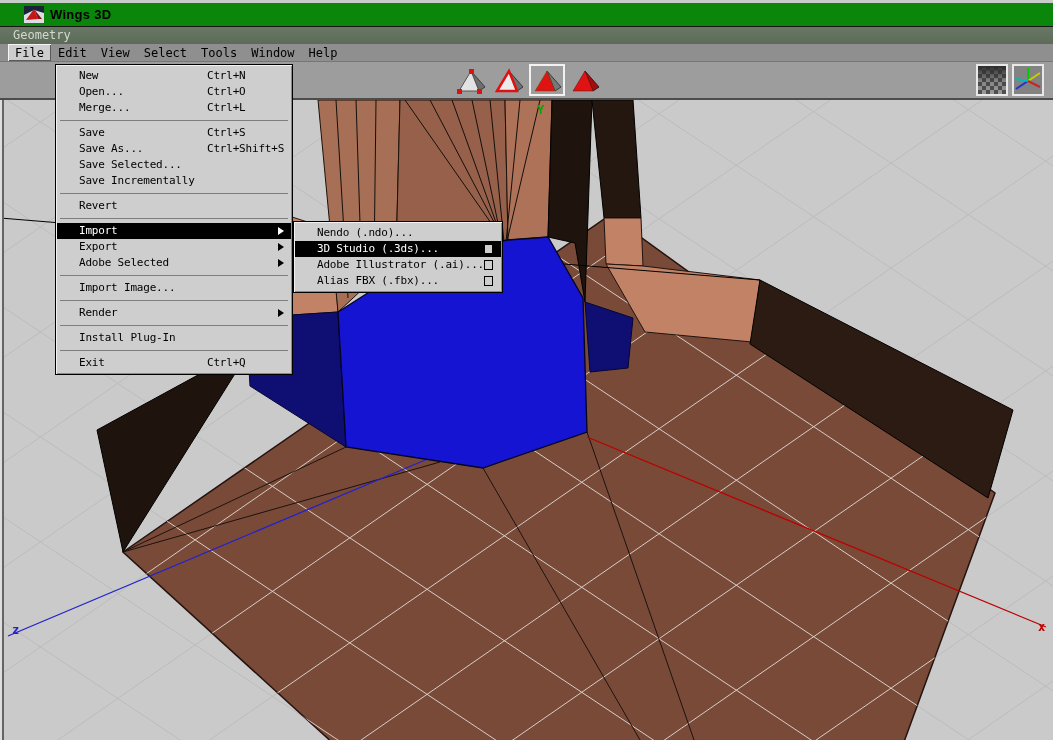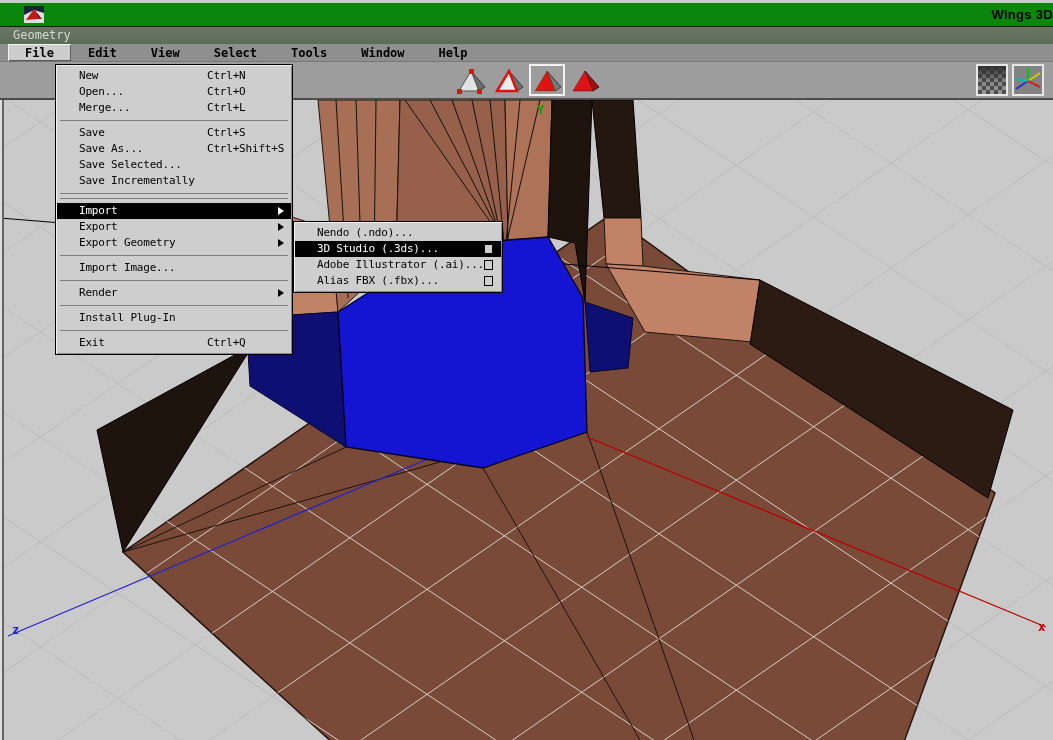--- a/index.html
+++ b/index.html
@@ -5,38 +5,38 @@
   html,body{margin:0;padding:0;}
   body{
     width:1053px;height:740px;position:relative;overflow:hidden;
     background:#cacaca;font-family:"DejaVu Sans Mono",monospace;
     -webkit-font-smoothing:none;
   }
   
   .titlebar{
     position:absolute;left:0;top:0;width:100%;height:26px;box-sizing:border-box;
     background:#0a870a;border-top:3px solid #c9cdc9;
-    display:flex;align-items:center;padding-left:24px;justify-content:space-between;
+    display:flex;align-items:center;padding-left:24px;
   }
   .titlebar .title{
     color:#000;font-weight:bold;font-size:13px;margin-left:6px;
     font-family:"Liberation Sans",sans-serif;letter-spacing:0.3px;
   }
   .geobar{
     position:absolute;left:0;top:26px;width:100%;height:36px;box-sizing:border-box;
     background:linear-gradient(#697765,#505e4c);
     border-top:1px solid #161616;border-bottom:1px solid #101010;
     color:#d4d9cf;font-size:12px;line-height:16px;padding-left:13px;
   }
   .menubar{
     position:absolute;left:0;top:44px;width:100%;height:18px;box-sizing:border-box;
     background:#8f8f8f;display:flex;padding-left:8px;
     font-size:12px;color:#000;border-bottom:1px solid #767676;
   }
-  .mb-item{padding:1px 17px;line-height:16px;height:17px;box-sizing:border-box;white-space:pre;font-weight:bold;}
+  .mb-item{padding:1px 7px;line-height:16px;height:17px;box-sizing:border-box;white-space:pre;}
   .mb-item.active{
     background:#cdcdcd;
     box-shadow:inset 1px 1px 0 #f4f4f4, inset -1px -1px 0 #5a5a5a;
   }
   .toolbar{
     position:absolute;left:0;top:62px;width:100%;height:38px;box-sizing:border-box;
     background:#9d9d9d;border-bottom:2px solid #4c4c4c;
   }
   .sel-modes{position:absolute;left:453px;top:2px;display:flex;gap:2px;}
   .mode-btn{
@@ -298,31 +298,34 @@
       <span class="lbl">Save As...</span>
       <span class="sc">Ctrl+Shift+S</span>
     </div>
     <div class="menu-row">
       <span class="lbl">Save Selected...</span>
     </div>
     <div class="menu-row">
       <span class="lbl">Save Incrementally</span>
     </div>
     <div class="menu-sep"></div>
+    <div class="menu-row">
+      <span class="lbl">Revert</span>
+    </div>
     <div class="menu-sep"></div>
     <div class="menu-row hl">
       <span class="lbl">Import</span>
       <span class="arr"></span>
     </div>
     <div class="menu-row">
       <span class="lbl">Export</span>
       <span class="arr"></span>
     </div>
     <div class="menu-row">
-      <span class="lbl">Export Geometry</span>
+      <span class="lbl">Adobe Selected</span>
       <span class="arr"></span>
     </div>
     <div class="menu-sep"></div>
     <div class="menu-row">
       <span class="lbl">Import Image...</span>
     </div>
     <div class="menu-sep"></div>
     <div class="menu-row">
       <span class="lbl">Render</span>
       <span class="arr"></span>

